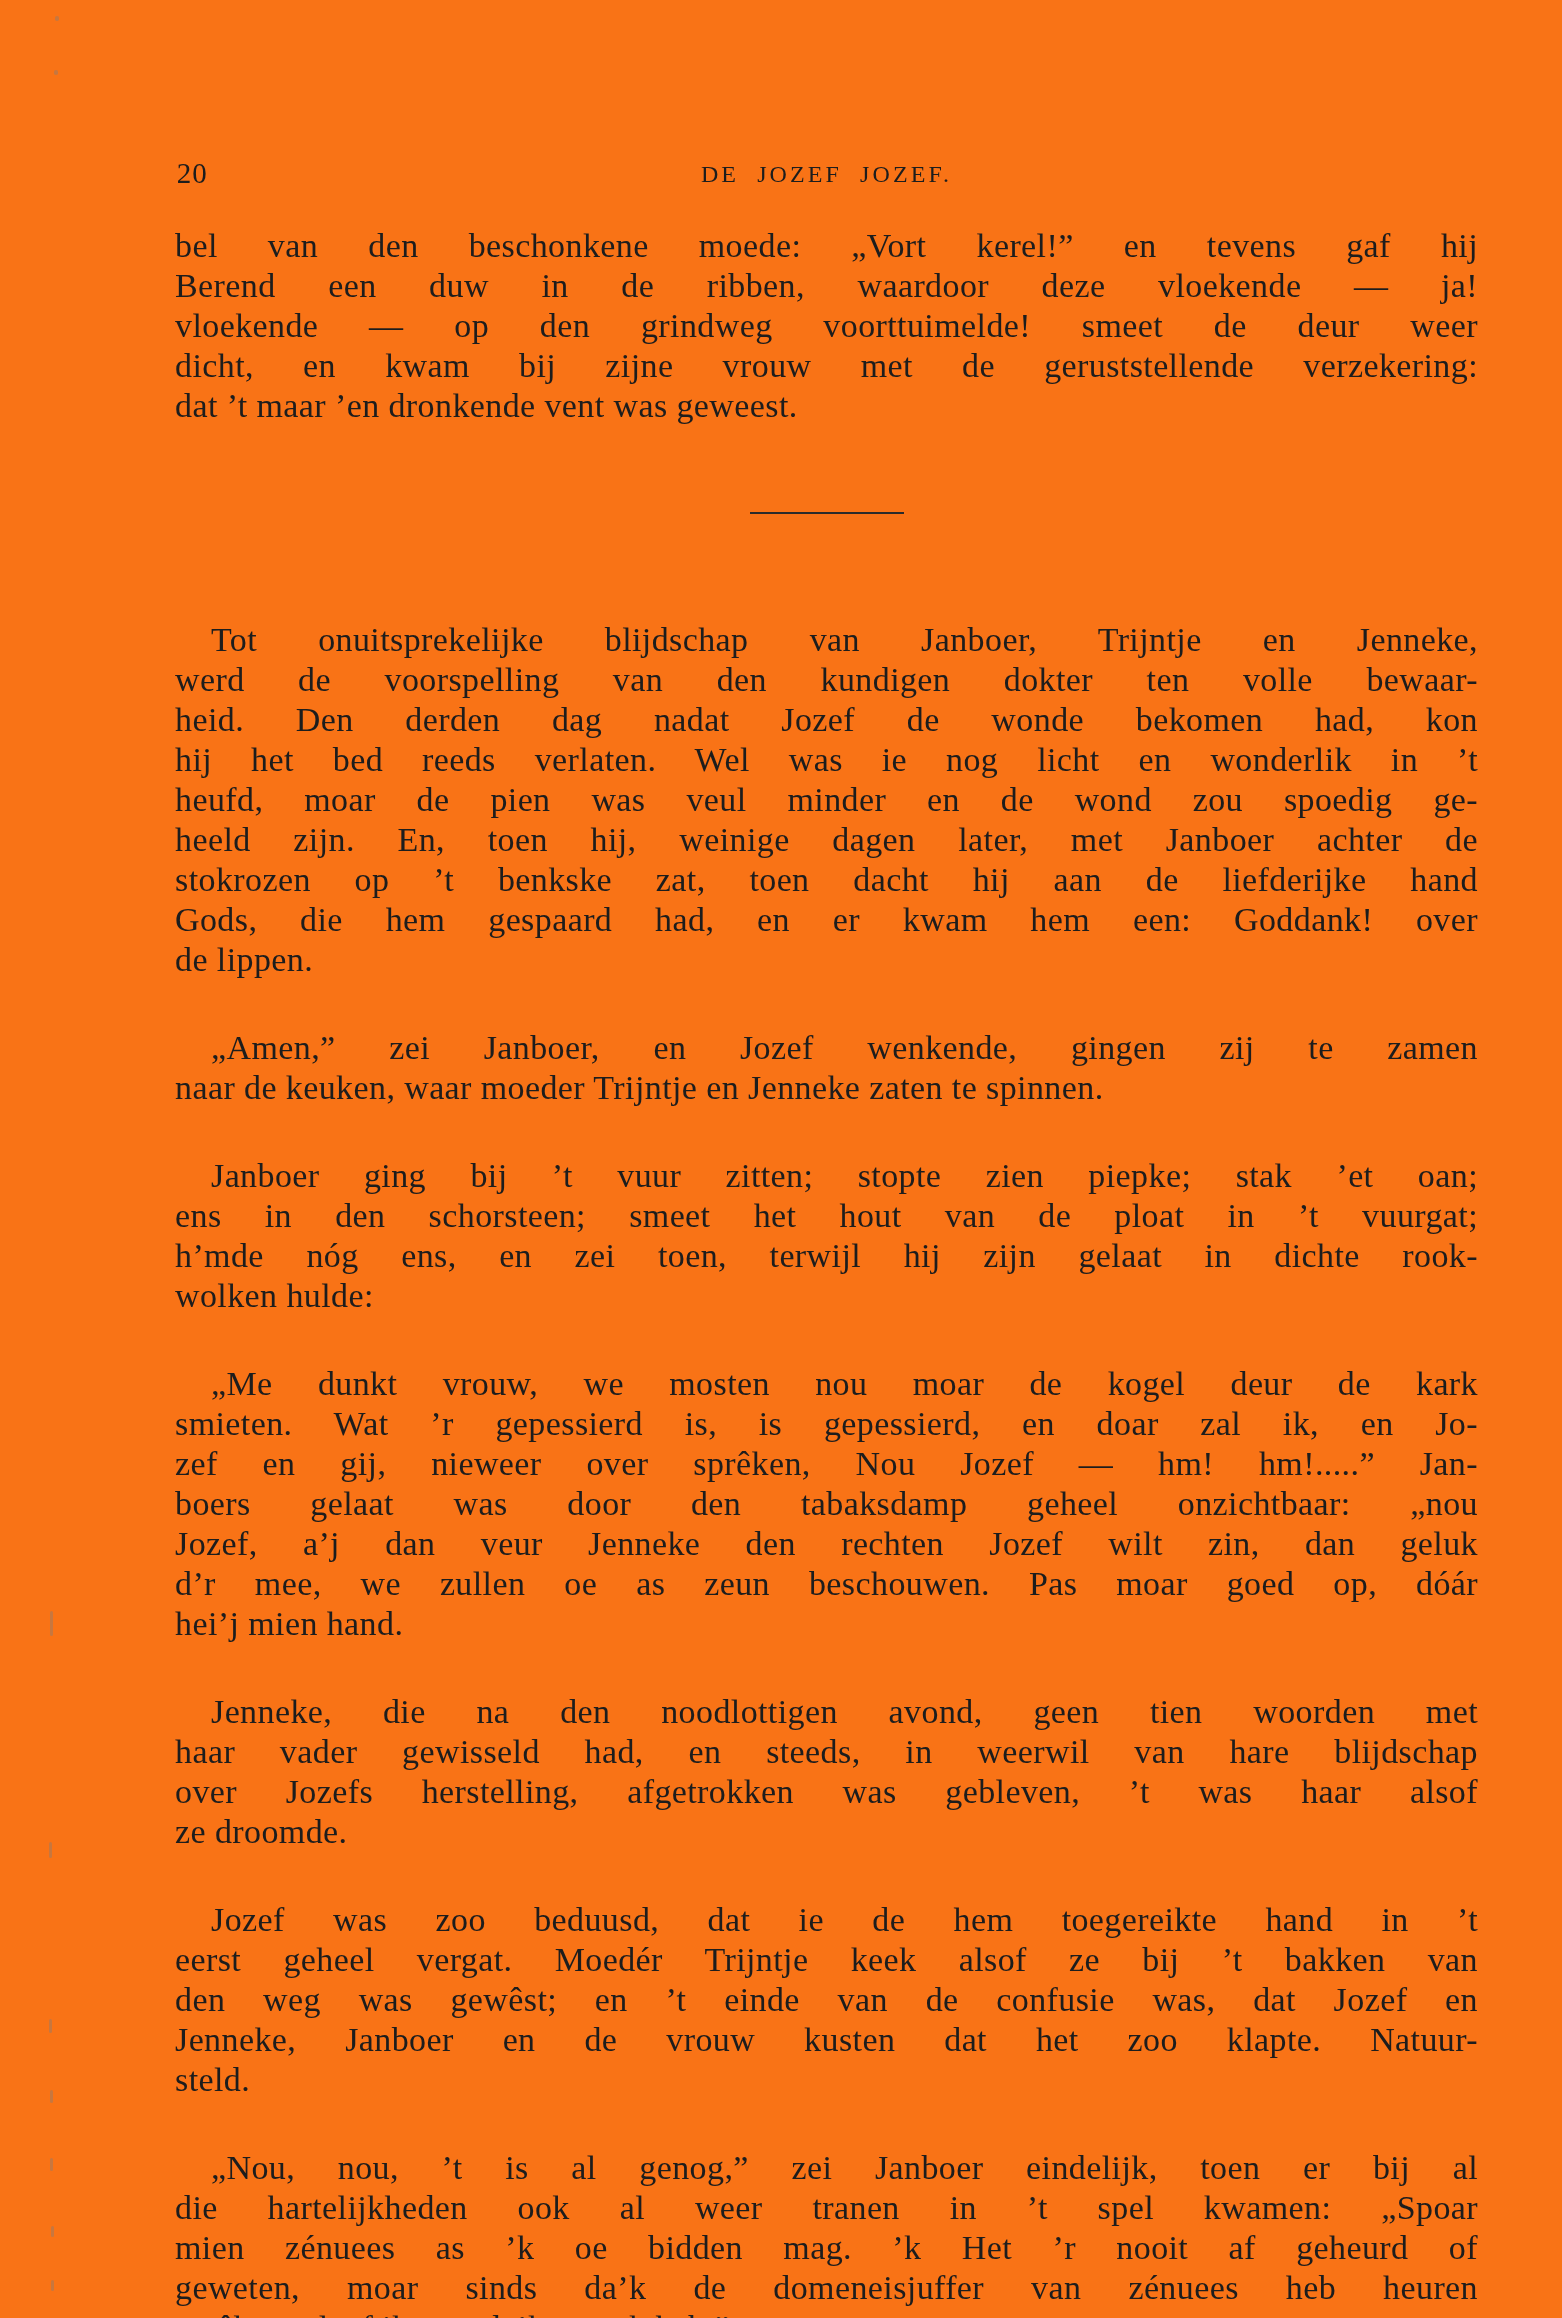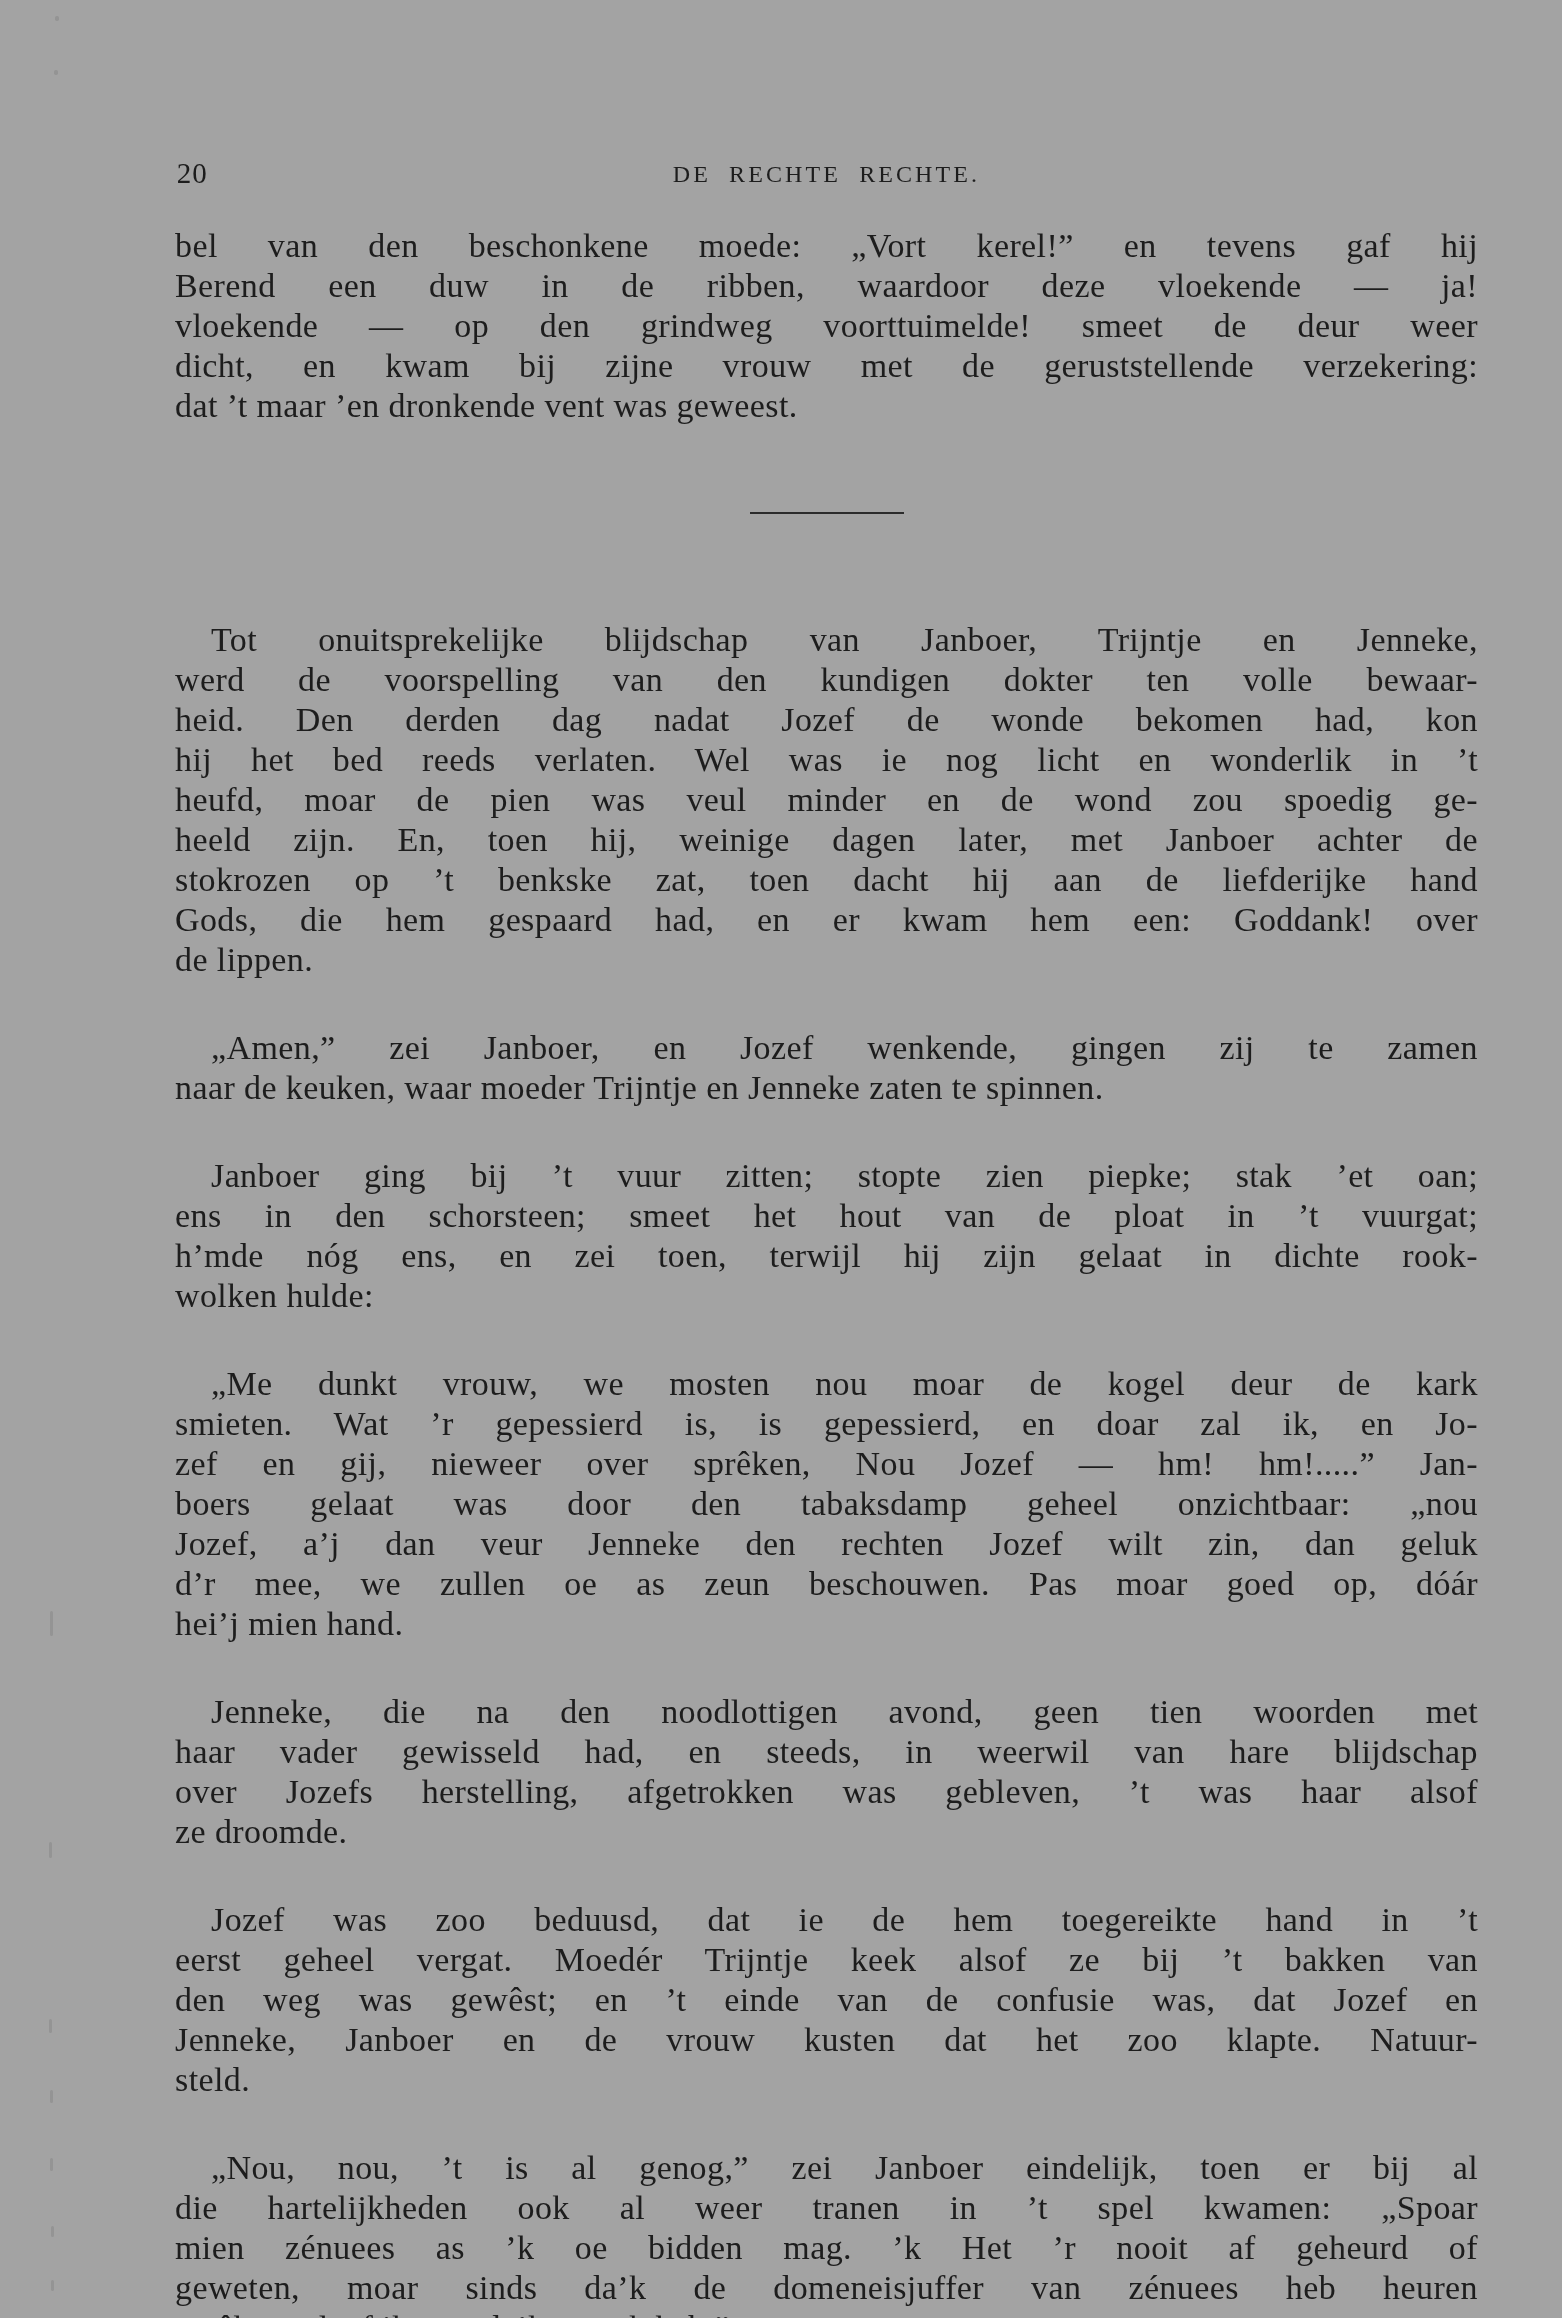--- a/index.html
+++ b/index.html
@@ -1,20 +1,20 @@
 <!DOCTYPE html>
 <html style="font-size:14.3px"><head>
 <meta charset="utf-8">
 <style>
   html, body { margin: 0; padding: 0; background: #e9e7e2; }
   .page {
     position: relative;
     width: 1562px;
     height: 2319px;
-    background: #a3a3a3;
+    background: #f97316;
     font-family: "Liberation Serif", "DejaVu Serif", serif;
     color: #1d1d1d;
     overflow: hidden;
   }
   .header {
     position: absolute;
     top: 157px;
     left: 175px;
     width: 1303px;
     height: 38px;
@@ -65,21 +65,21 @@
     border-radius: 1.8px;
   }
 </style>
 </head>
 <body>
 
 <div class="page">
 
   <div class="header">
     <span class="page-number">20</span>
-    <span class="running-title">DE RECHTE RECHTE.</span>
+    <span class="running-title">DE JOZEF JOZEF.</span>
   </div>
 
   <div class="text-block">
       <div class="paragraph">
         <div class="line">bel van den beschonkene moede: „Vort kerel!” en tevens gaf hij</div>
         <div class="line">Berend een duw in de ribben, waardoor deze vloekende — ja!</div>
         <div class="line">vloekende — op den grindweg voorttuimelde! smeet de deur weer</div>
         <div class="line">dicht, en kwam bij zijne vrouw met de geruststellende verzekering:</div>
         <div class="line last">dat ’t maar ’en dronkende vent was geweest.</div>
       </div>

